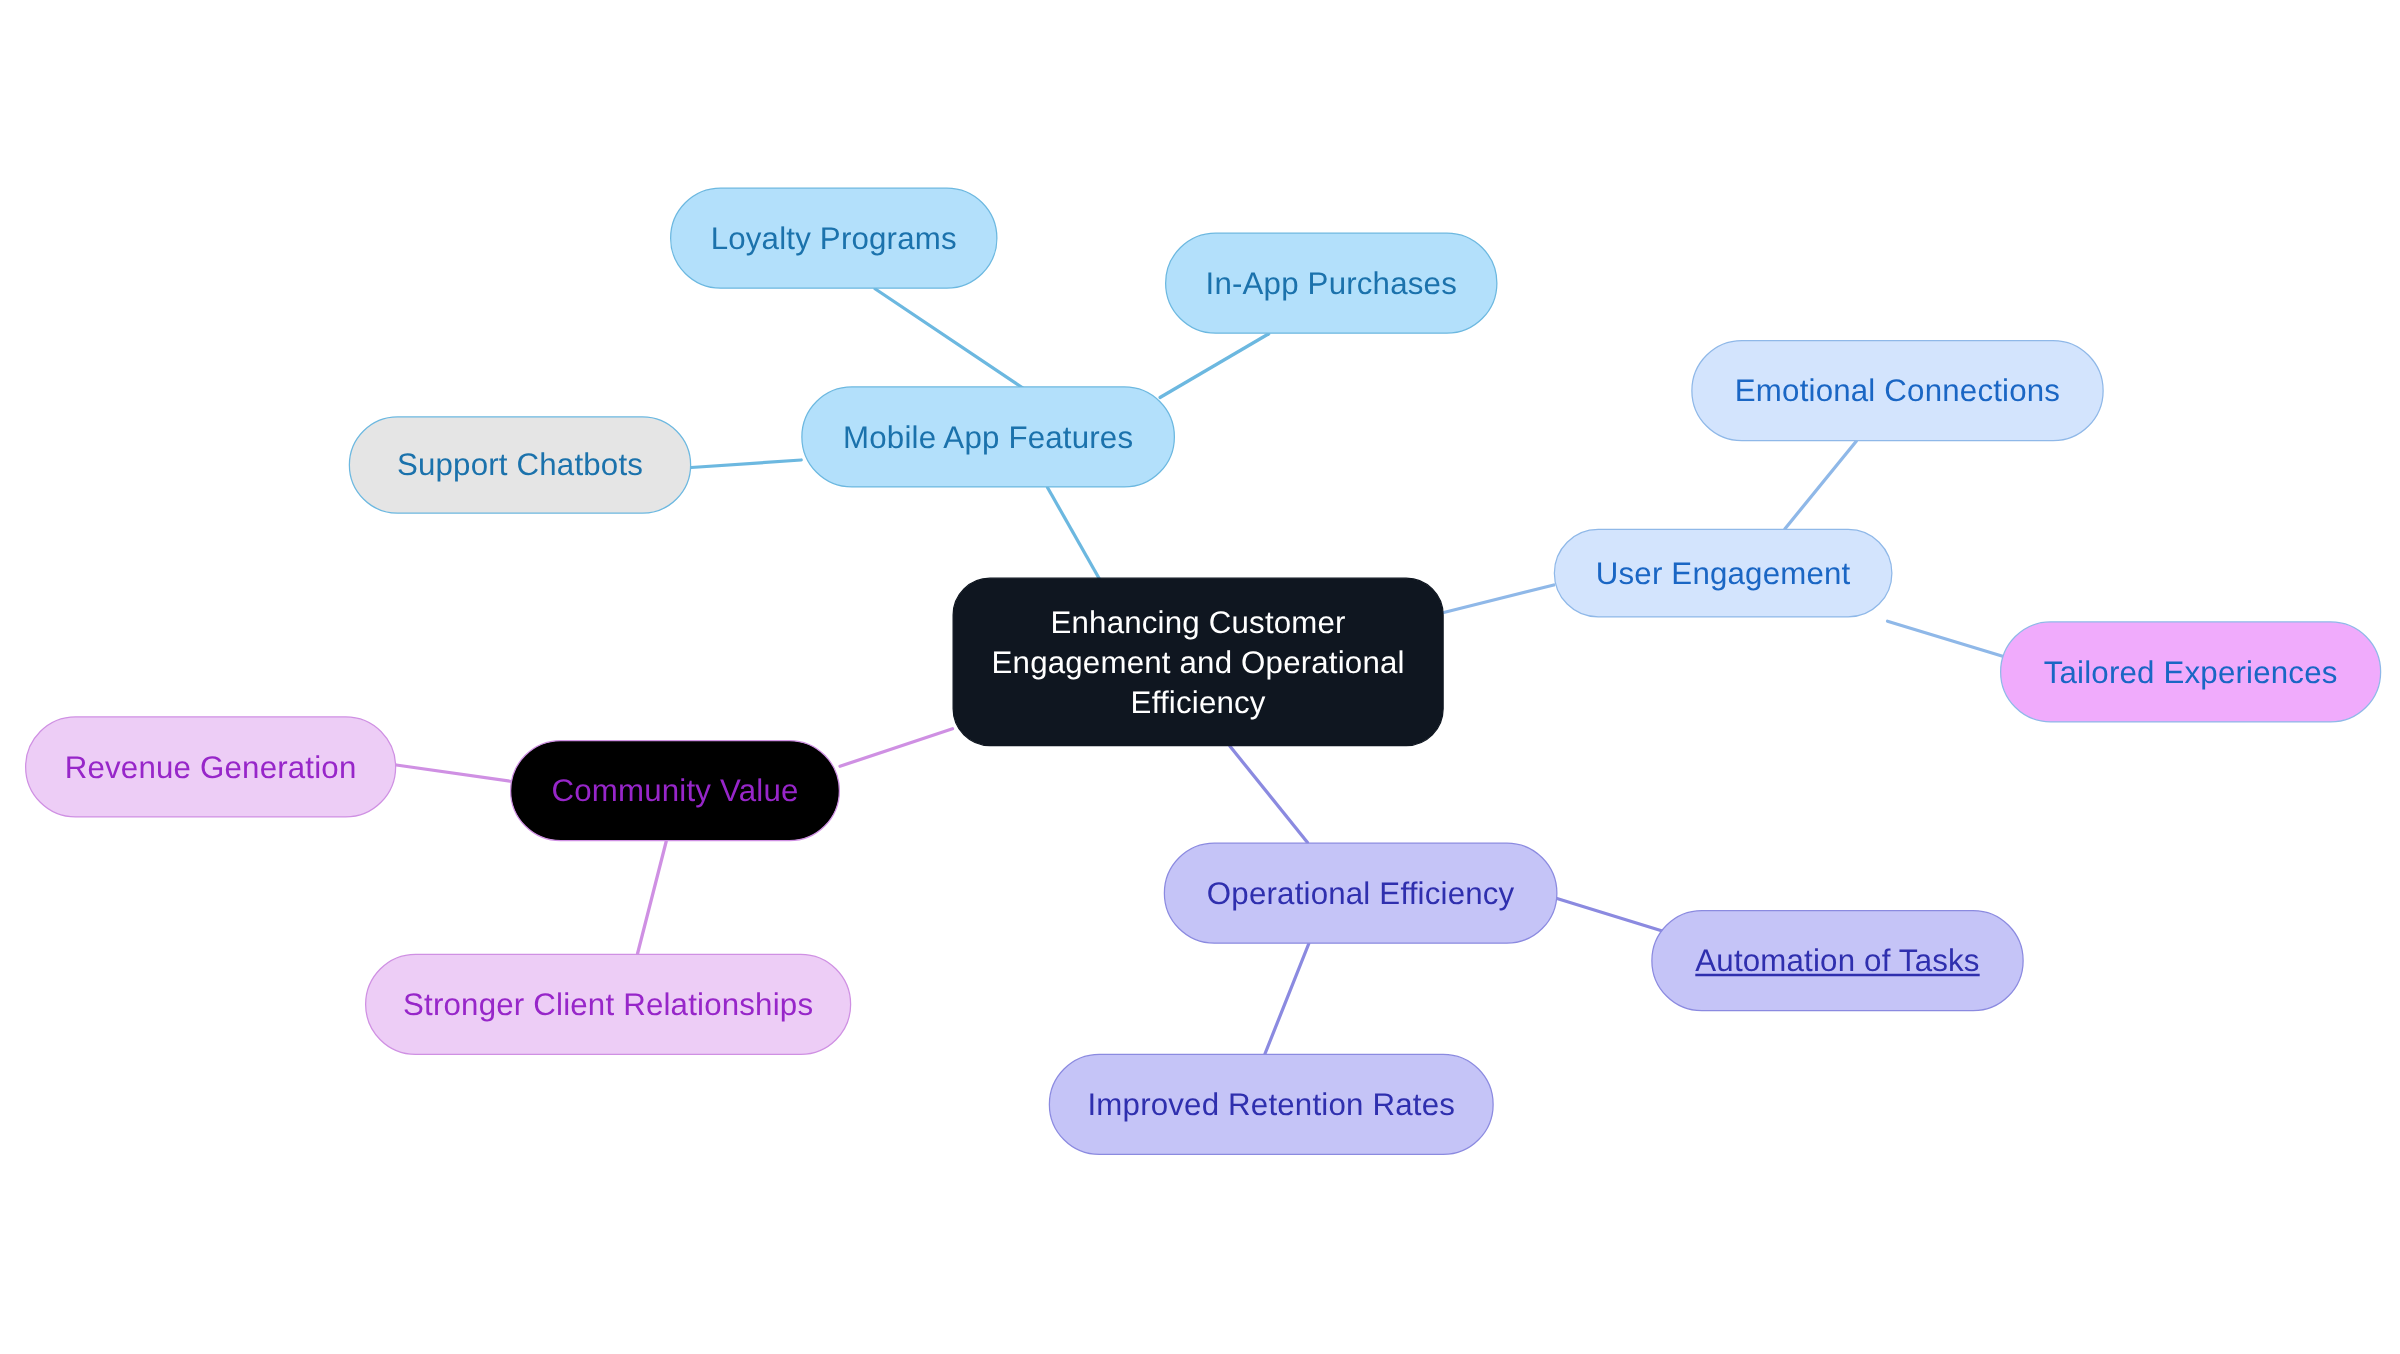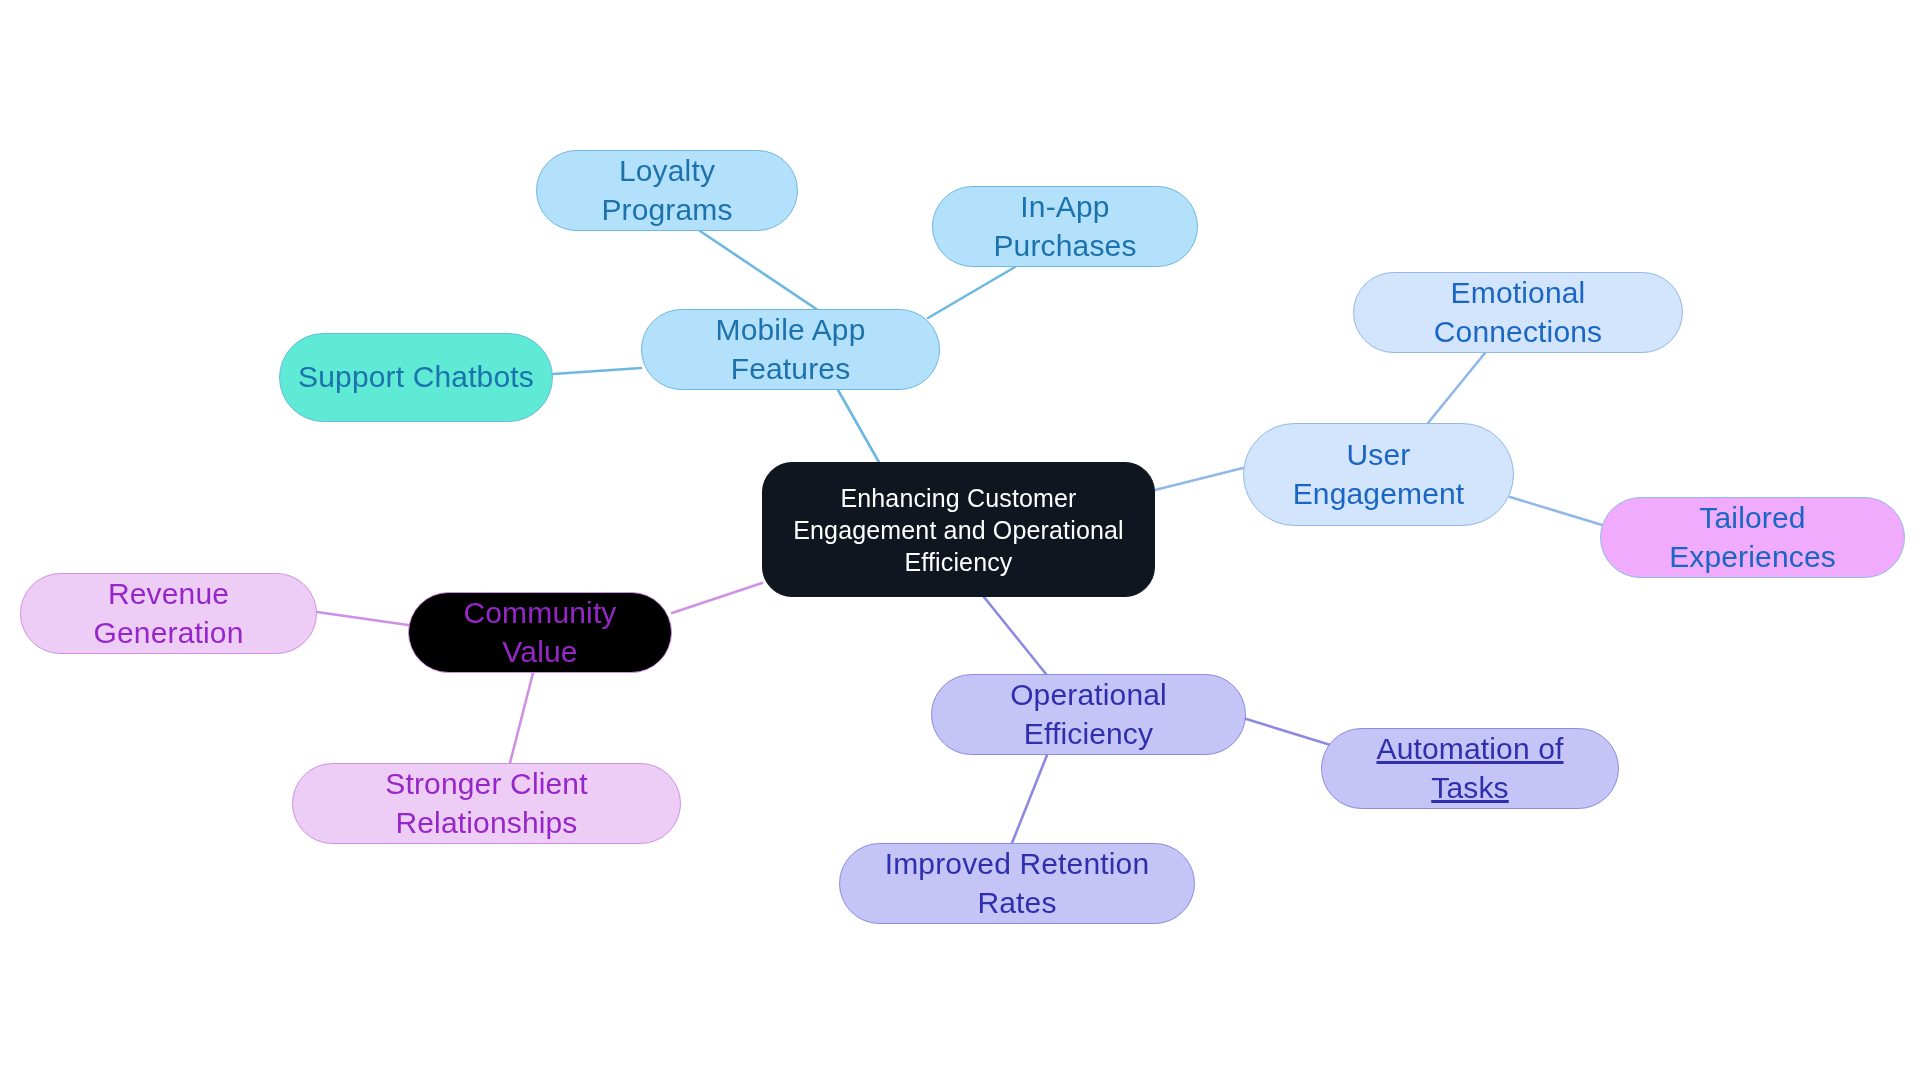--- a/index.html
+++ b/index.html
@@ -42,21 +42,21 @@
     letter-spacing: 0.15px;
   }
   .node-root {
     border-radius: 30px;
     font-size: 25px;
     border-width: 1px;
     padding: 6px 14px;
   }
   .node-branch, .node-leaf {
     border-radius: 999px;
-    font-size: 30px;
+    font-size: 25px;
     padding: 4px 18px;
   }
 </style>
 </head>
 <body>
 
 <div id="mindmap-canvas">
   <svg id="edge-layer" width="1920" height="1083" viewBox="0 0 1920 1083">
       <line x1="880" y1="464" x2="838" y2="390" stroke="#6cb8e0" stroke-width="2.6" stroke-linecap="round"></line>
       <line x1="855" y1="335" x2="700" y2="231" stroke="#6cb8e0" stroke-width="2.6" stroke-linecap="round"></line>
@@ -72,22 +72,22 @@
       <line x1="408" y1="625" x2="317" y2="612" stroke="#cf90e3" stroke-width="2.6" stroke-linecap="round"></line>
       <line x1="533" y1="673" x2="510" y2="763" stroke="#cf90e3" stroke-width="2.6" stroke-linecap="round"></line>
     </svg>
   <div id="node-layer">
       <div class="node node-root" style="left: 762px; top: 462px; width: 393px; height: 135px; background: rgb(15, 22, 32); color: rgb(255, 255, 255); border-color: rgb(15, 22, 32);"><span>Enhancing Customer
 Engagement and Operational
 Efficiency</span></div>
       <div class="node node-branch" style="left: 641px; top: 309px; width: 299px; height: 81px; background: rgb(179, 224, 251); color: rgb(27, 114, 172); border-color: rgb(108, 184, 224);"><span>Mobile App Features</span></div>
       <div class="node node-leaf" style="left: 536px; top: 150px; width: 262px; height: 81px; background: rgb(179, 224, 251); color: rgb(27, 114, 172); border-color: rgb(108, 184, 224);"><span>Loyalty Programs</span></div>
       <div class="node node-leaf" style="left: 932px; top: 186px; width: 266px; height: 81px; background: rgb(179, 224, 251); color: rgb(27, 114, 172); border-color: rgb(108, 184, 224);"><span>In-App Purchases</span></div>
-      <div class="node node-leaf" style="left: 279px; top: 333px; width: 274px; height: 89px; background: #5eead4; color: rgb(27, 114, 172); border-color: rgb(108, 184, 224);"><span>Support Chatbots</span></div>
-      <div class="node node-branch" style="left: 1243px; top: 423px; width: 271px; height: 103px; background: rgb(211, 228, 253); color: rgb(26, 102, 196); border-color: rgb(143, 184, 232);"><span>User Engagement</span></div>
+      <div class="node node-leaf" style="left: 279px; top: 333px; width: 274px; height: 78px; background: #e5e5e5; color: rgb(27, 114, 172); border-color: rgb(108, 184, 224);"><span>Support Chatbots</span></div>
+      <div class="node node-branch" style="left: 1243px; top: 423px; width: 271px; height: 71px; background: rgb(211, 228, 253); color: rgb(26, 102, 196); border-color: rgb(143, 184, 232);"><span>User Engagement</span></div>
       <div class="node node-leaf" style="left: 1353px; top: 272px; width: 330px; height: 81px; background: rgb(211, 228, 253); color: rgb(26, 102, 196); border-color: rgb(143, 184, 232);"><span>Emotional Connections</span></div>
       <div class="node node-leaf" style="left: 1600px; top: 497px; width: 305px; height: 81px; background: #f0abfc; color: rgb(26, 102, 196); border-color: rgb(143, 184, 232);"><span>Tailored Experiences</span></div>
       <div class="node node-branch" style="left: 931px; top: 674px; width: 315px; height: 81px; background: rgb(197, 196, 247); color: rgb(47, 47, 174); border-color: rgb(139, 138, 224);"><span>Operational Efficiency</span></div>
       <div class="node node-leaf" style="left: 1321px; top: 728px; width: 298px; height: 81px; background: rgb(197, 196, 247); color: rgb(47, 47, 174); border-color: rgb(139, 138, 224); text-decoration: underline;"><span>Automation of Tasks</span></div>
       <div class="node node-leaf" style="left: 839px; top: 843px; width: 356px; height: 81px; background: rgb(197, 196, 247); color: rgb(47, 47, 174); border-color: rgb(139, 138, 224);"><span>Improved Retention Rates</span></div>
       <div class="node node-branch" style="left: 408px; top: 592px; width: 264px; height: 81px; background: #000000; color: rgb(151, 38, 201); border-color: rgb(207, 144, 227);"><span>Community Value</span></div>
       <div class="node node-leaf" style="left: 20px; top: 573px; width: 297px; height: 81px; background: rgb(237, 205, 246); color: rgb(151, 38, 201); border-color: rgb(207, 144, 227);"><span>Revenue Generation</span></div>
       <div class="node node-leaf" style="left: 292px; top: 763px; width: 389px; height: 81px; background: rgb(237, 205, 246); color: rgb(151, 38, 201); border-color: rgb(207, 144, 227); justify-content: center;"><span>Stronger Client Relationships</span></div>
     </div>
 </div>

